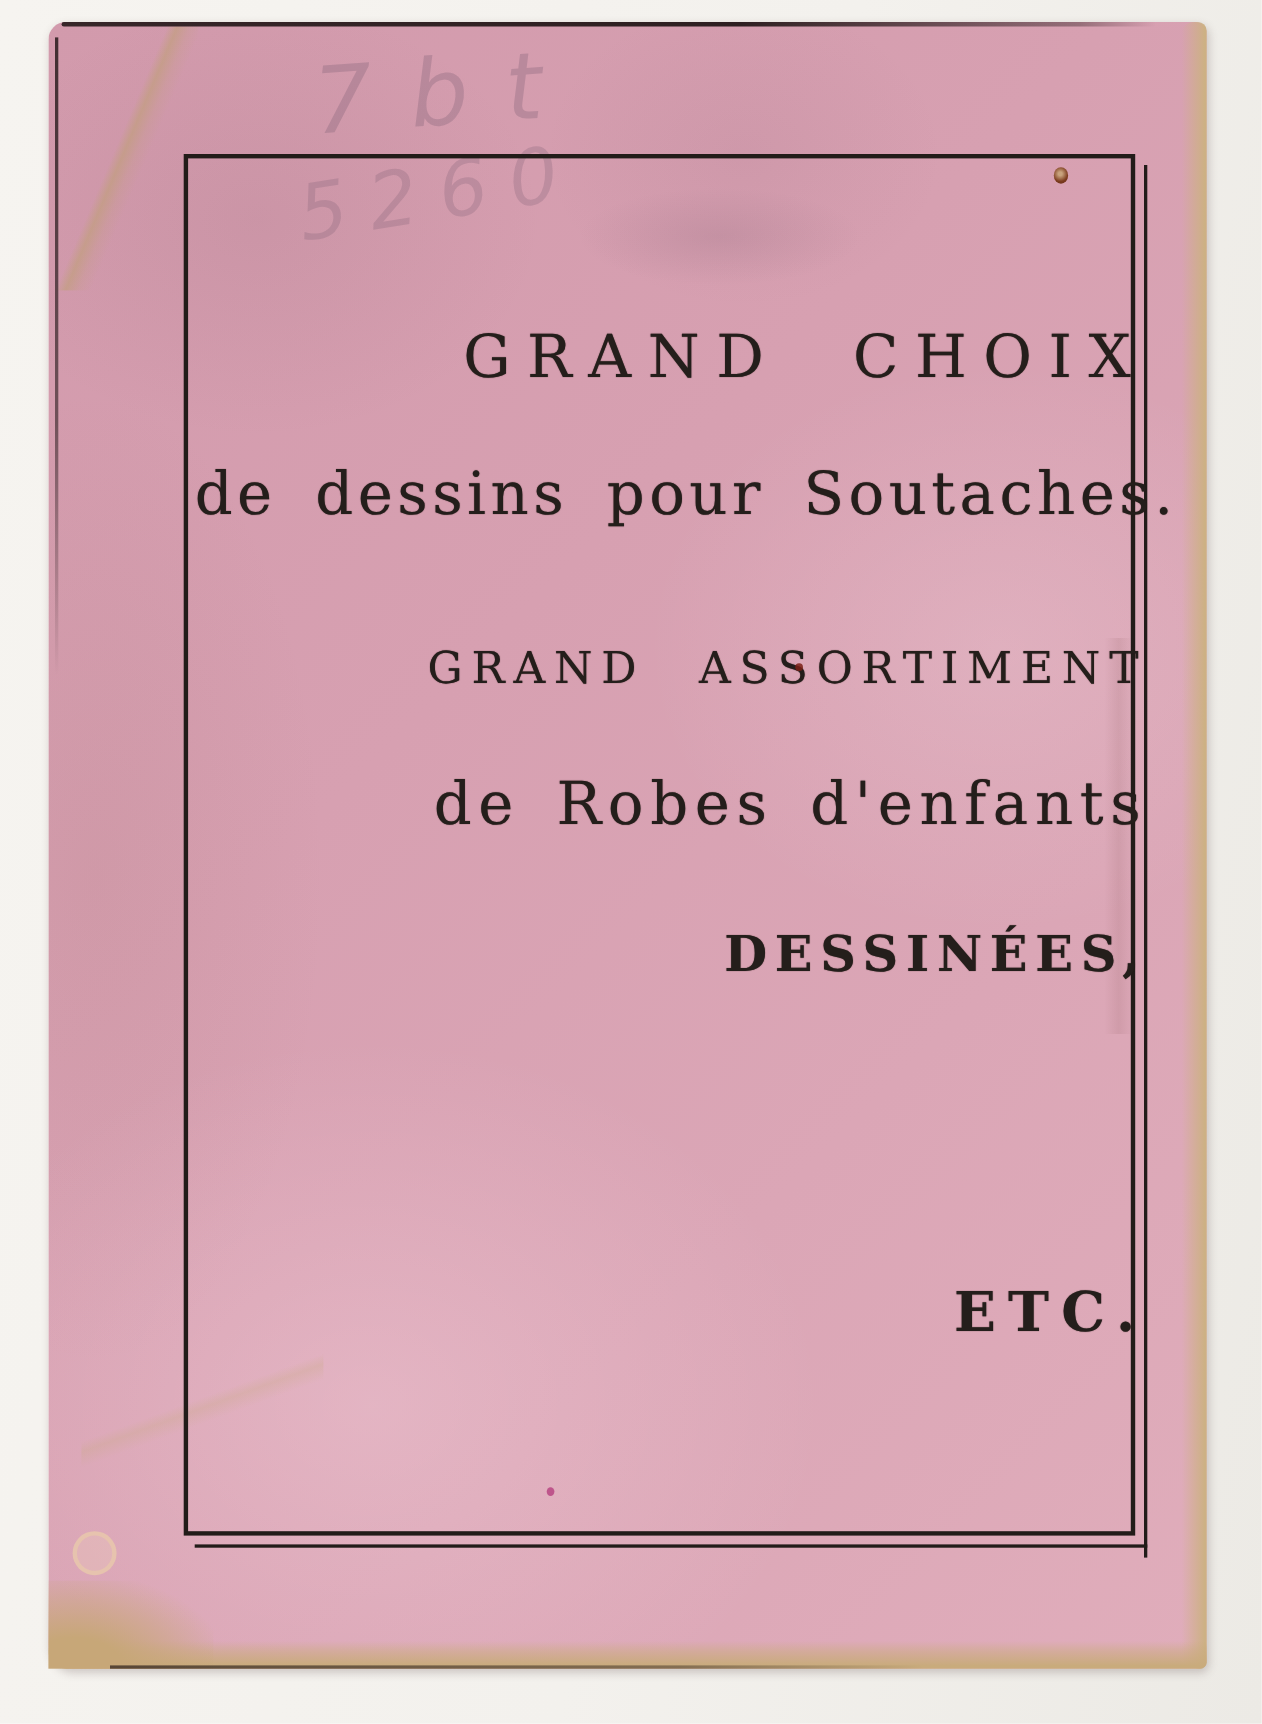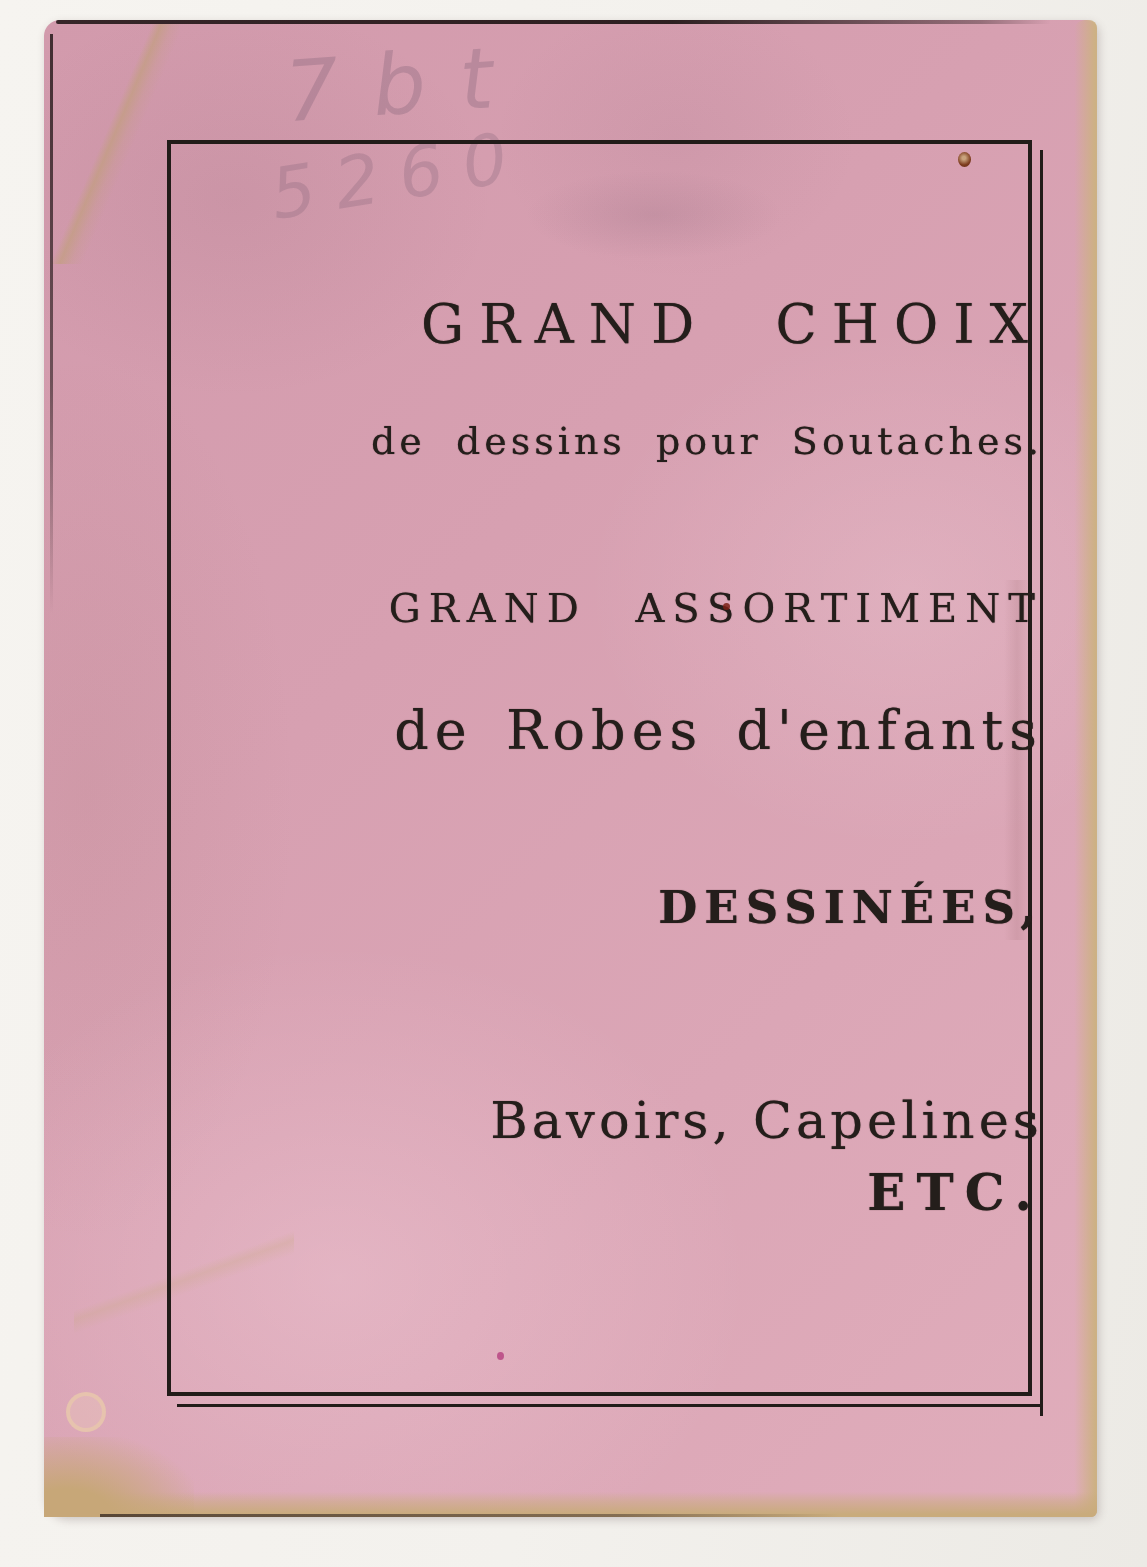--- a/index.html
+++ b/index.html
@@ -43,24 +43,24 @@
     background:linear-gradient(to right,rgba(28,18,18,.65),rgba(28,18,18,.4) 70%,transparent);}
   
   .frame{position:absolute;left:123px;top:120px;width:865px;height:1256px;
     border:4px solid #221c19;box-sizing:border-box;}
   .frame-echo-right{position:absolute;left:996px;top:130px;width:3px;height:1266px;background:#221c19;}
   .frame-echo-bottom{position:absolute;left:133px;top:1384px;width:866px;height:3px;background:#221c19;}
   
   .line{position:absolute;left:123px;width:866px;text-align:right;line-height:1;
     color:#241e1b;text-shadow:0 0 1px rgba(40,26,20,.75);transform:translateX(10px);white-space:nowrap;}
   .l0{top:278px;font-size:54px;letter-spacing:15px;word-spacing:34px;}
-  .l1{top:402px;font-size:38px;letter-spacing:4px;word-spacing:14px;}
+  .l1{top:402px;font-size:54px;letter-spacing:4px;word-spacing:14px;}
   .l2{top:568px;font-size:40px;letter-spacing:8px;word-spacing:28px;}
   .l3{top:684px;font-size:54px;letter-spacing:6px;word-spacing:10px;}
-  .l4{top:825px;font-size:45px;letter-spacing:7px;font-weight:700;margin-top:40px;}
+  .l4{top:825px;font-size:45px;letter-spacing:7px;font-weight:700;}
   .l5{top:947px;font-size:51px;letter-spacing:3px;}
   .l6{top:1075px;font-size:51px;letter-spacing:4px;}
   .l7{top:1148px;font-size:50px;letter-spacing:11px;font-weight:700;}
   
   .hw{position:absolute;font-family:"DejaVu Sans",sans-serif;font-style:italic;line-height:1;
     white-space:nowrap;pointer-events:none;}
   .hw-top{left:241px;top:22px;font-size:84px;letter-spacing:34px;color:rgba(128,96,118,.32);
     transform:rotate(-4deg);}
   .hw-bottom{left:226px;top:120px;font-size:70px;letter-spacing:20px;color:rgba(128,96,118,.28);
     transform:rotate(-9deg);}
@@ -96,21 +96,20 @@
 
   <div class="frame"></div>
   <div class="frame-echo-right"></div>
   <div class="frame-echo-bottom"></div>
 
   <div class="line l0">GRAND CHOIX</div>
   <div class="line l1">de dessins pour Soutaches.</div>
   <div class="line l3">de Robes d'enfants</div>
   <div class="line l2">GRAND ASSORTIMENT</div>
   <div class="line l4">DESSINÉES,</div>
-  <div class="line l6">Bavoirs, Capelines</div>
   <div class="line l7">ETC.</div>
 
   <div class="dot stain-brown"></div>
   <div class="dot stain-red"></div>
   <div class="dot stain-magenta"></div>
   <div class="stain-ring dot"></div>
 
 </div>
 
 </body></html>

